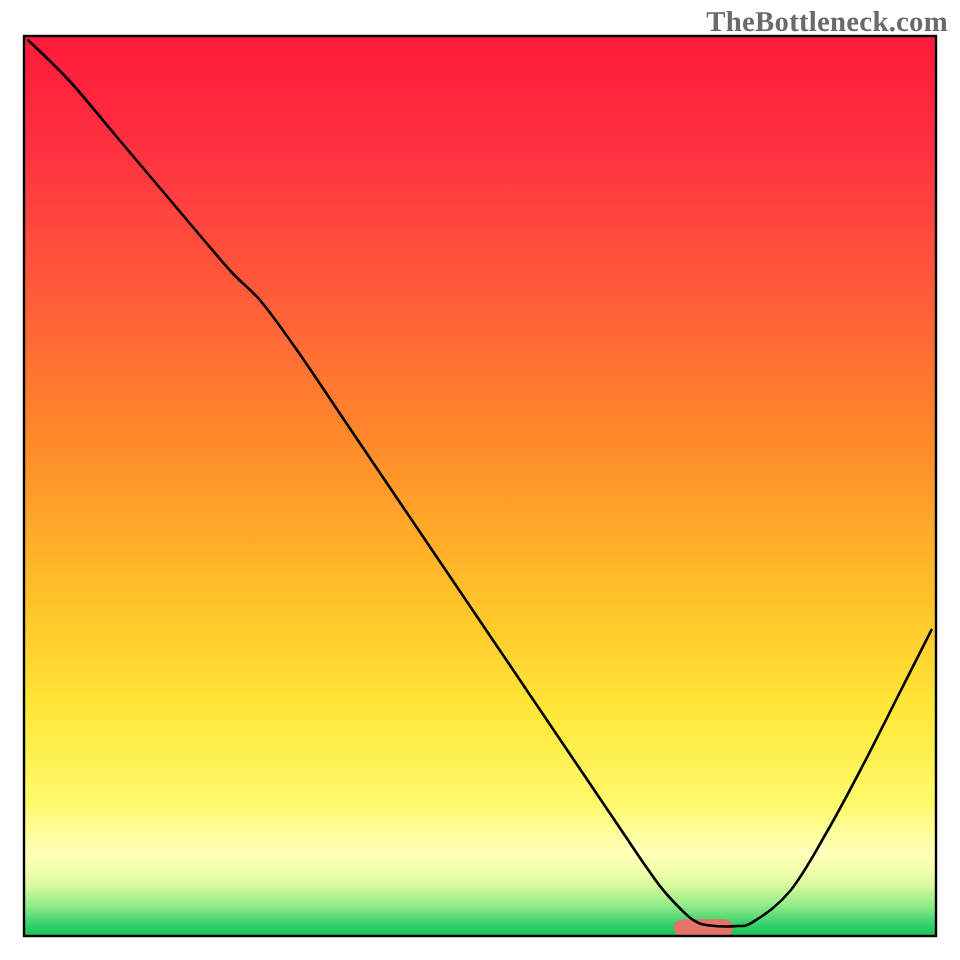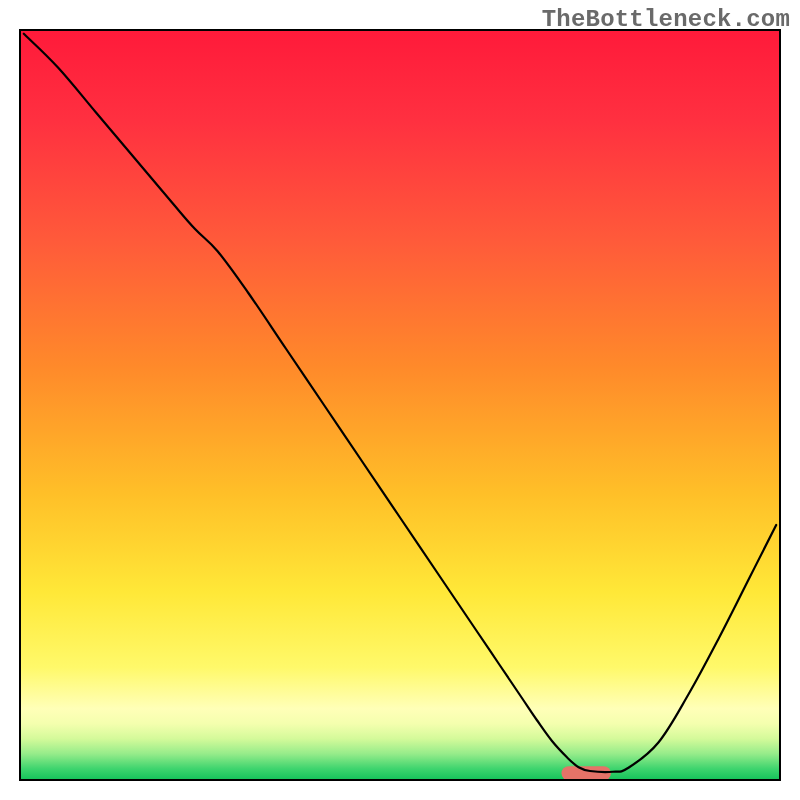--- a/index.html
+++ b/index.html
@@ -12,21 +12,21 @@
   }
   .canvas {
     position: relative;
     width: 800px;
     height: 800px;
   }
   .watermark {
     position: absolute;
     top: 6px;
     right: 10px;
-    font-family: Liberation Mono, monospace;
+    font-family: Liberation Serif, serif;
     font-size: 24px;
     font-weight: 600;
     color: #6a6a6a;
     letter-spacing: 0.2px;
   }
   svg {
     display: block;
   }
 </style>
 </head>

